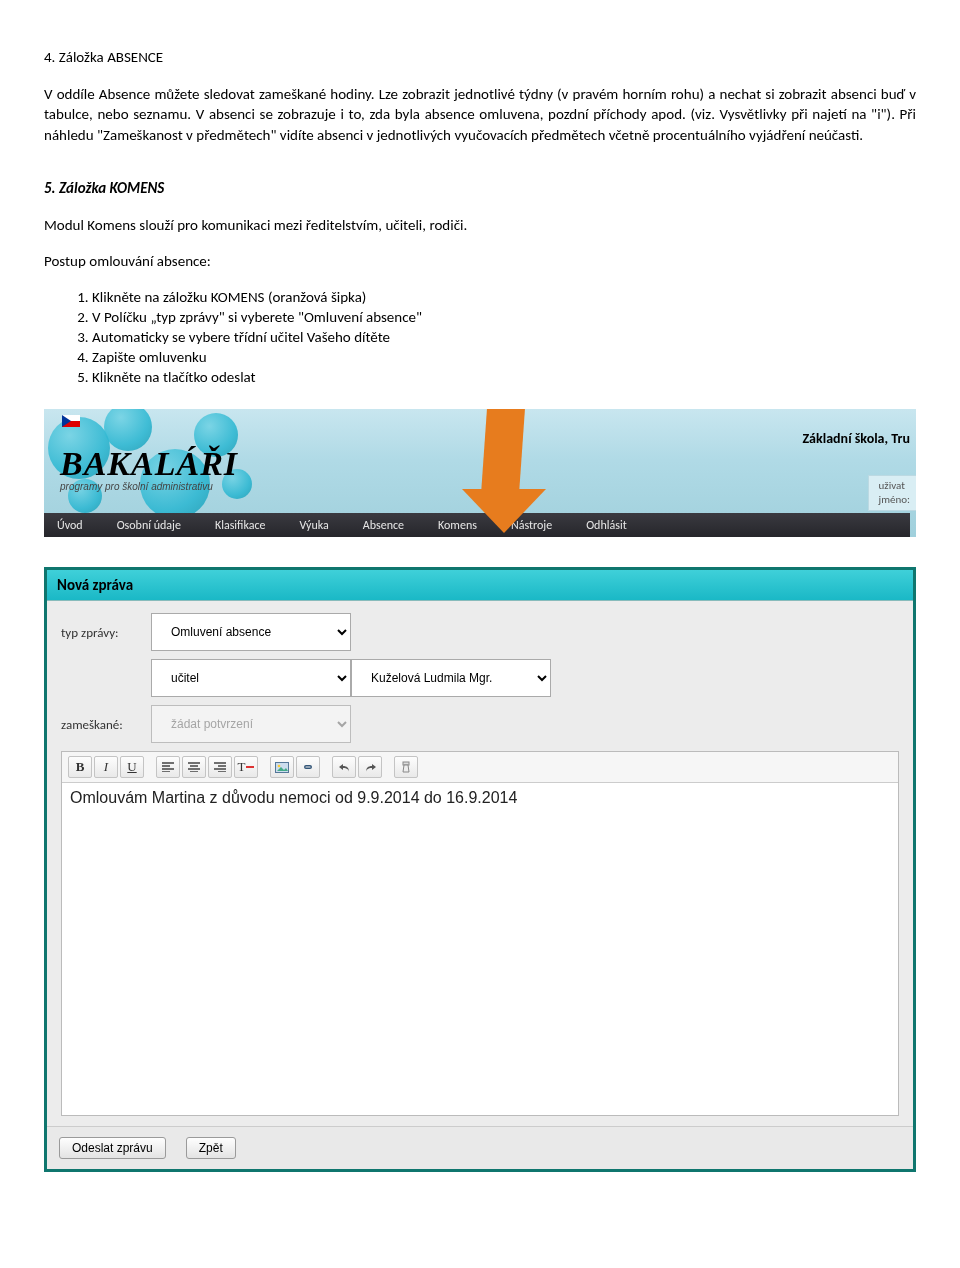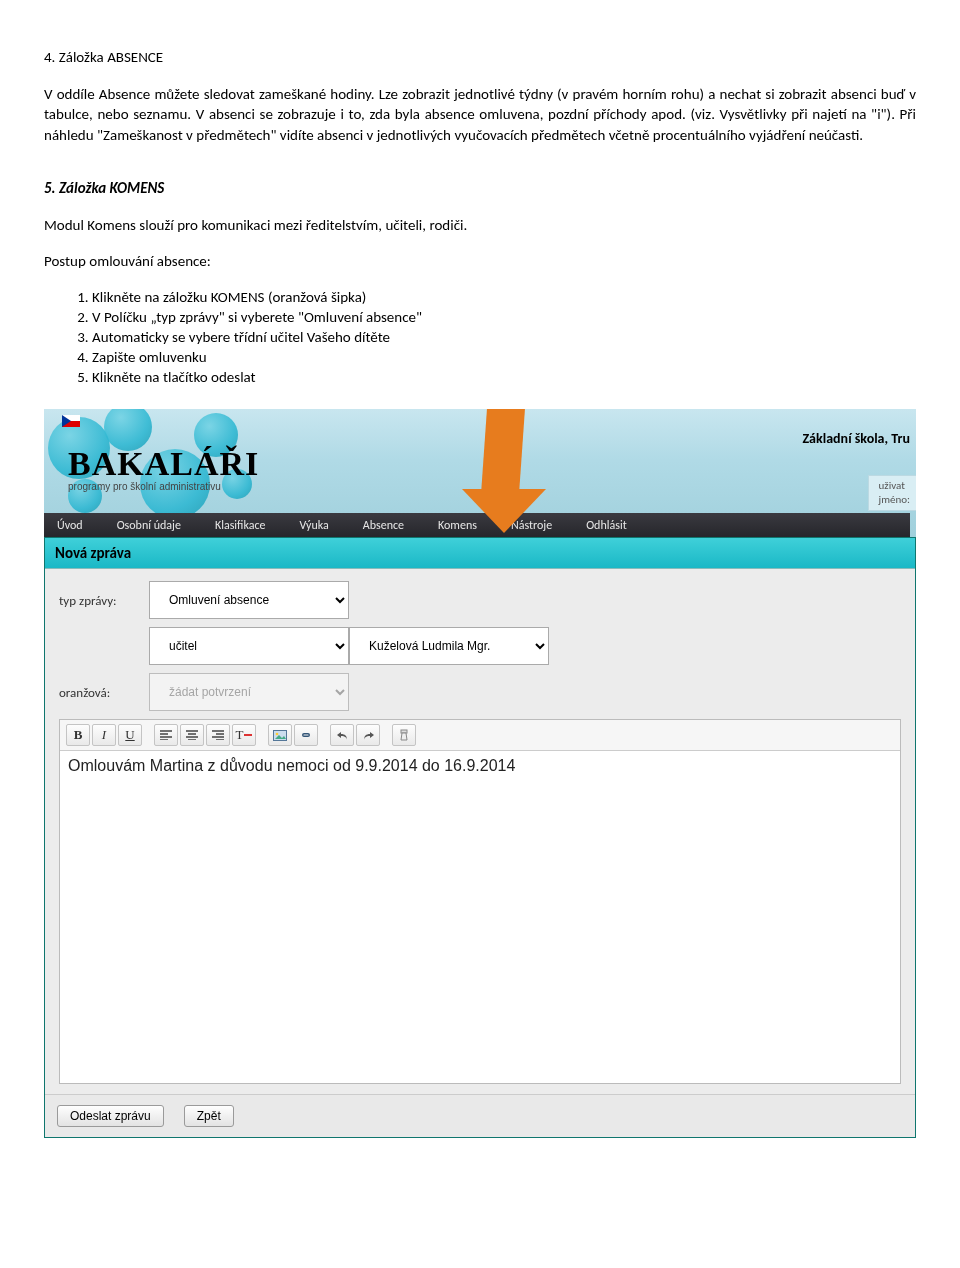--- a/index.html
+++ b/index.html
@@ -31,23 +31,23 @@
   .bubbles span{
     position:absolute;border-radius:50%;
     background:radial-gradient(circle at 35% 30%, #6fd2e4 0%, #29b6d1 60%, #1798b0 100%);
     opacity:.85;
   }
   .flag{position:absolute;left:18px;top:6px;width:18px;height:12px;}
   .flag .w{background:#fff;width:100%;height:6px;}
   .flag .r{background:#d00;width:100%;height:6px;}
   .flag .tri{position:absolute;left:0;top:0;width:0;height:0;border-top:6px solid transparent;border-bottom:6px solid transparent;border-left:9px solid #003399;}
   .logo{
-    position:absolute;left:24px;top:36px;
+    position:absolute;left:16px;top:36px;
     font-family:"Times New Roman",serif;
-    font-weight:bold;font-size:34px;letter-spacing:1px;color:#000;
+    font-weight:bold;font-size:34px;letter-spacing:1px;color:#000;font-style:italic;
   }
   .logo small{display:block;font-size:10px;font-family:Arial;color:#444;font-weight:normal;letter-spacing:0;margin-top:-2px;}
   .school{position:absolute;right:6px;top:14px;font-weight:bold;font-size:14px;color:#000;margin-top:7px;}
   .userbox{
     position:absolute;right:0;bottom:26px;
     background:#d9eef4;border:1px solid #bcd9e2;border-right:0;
     font-size:11px;color:#555;padding:3px 6px 3px 10px;line-height:1.3;margin-top:48px;
   }
   .menu{
     position:absolute;left:0;bottom:0;right:6px;height:24px;
@@ -60,21 +60,21 @@
     position:absolute;left:441px;top:-30px;width:38px;height:116px;
     background:#e77c1e;transform:skewX(-4deg);
   }
   .arrow-head{
     position:absolute;left:418px;top:80px;width:0;height:0;
     border-left:42px solid transparent;border-right:42px solid transparent;
     border-top:44px solid #e77c1e;
   }
   .arrow-wrap{position:absolute;left:0;top:0;width:100%;height:100%;pointer-events:none;}
   
-  .form-wrap{border:1px solid #0f766e;background:#ececec;}
+  .form-wrap{margin-top:30px;border:3px solid #0f766e;background:#ececec;}
   .form-head{
     background:linear-gradient(#3fd0d9,#1ab8c6);
     color:#000;font-weight:bold;font-size:15px;
     padding:6px 10px;border-bottom:1px solid #8bb;
   }
   .form-body{padding:12px 14px 10px 14px;font-size:13px;color:#333;}
   .row{display:flex;align-items:center;margin-bottom:8px;}
   .lbl{width:90px;color:#333;}
   select{
     font-size:12px;height:38px;border:1px solid #aaa;background:#fff;
@@ -188,21 +188,21 @@
       <div class="row">
         <div class="lbl"></div>
         <select style="width:200px">
           <option>učitel</option>
         </select>
         <select style="width:200px">
           <option>Kuželová Ludmila Mgr.</option>
         </select>
       </div>
       <div class="row">
-        <div class="lbl">oranžová:</div>
+        <div class="lbl">zameškané:</div>
         <select style="width:200px;color:#888" disabled="">
           <option>žádat potvrzení</option>
         </select>
       </div>
 
       <div class="editor">
         <div class="toolbar">
           <div class="tb">
               <b>B</b>
             </div>

